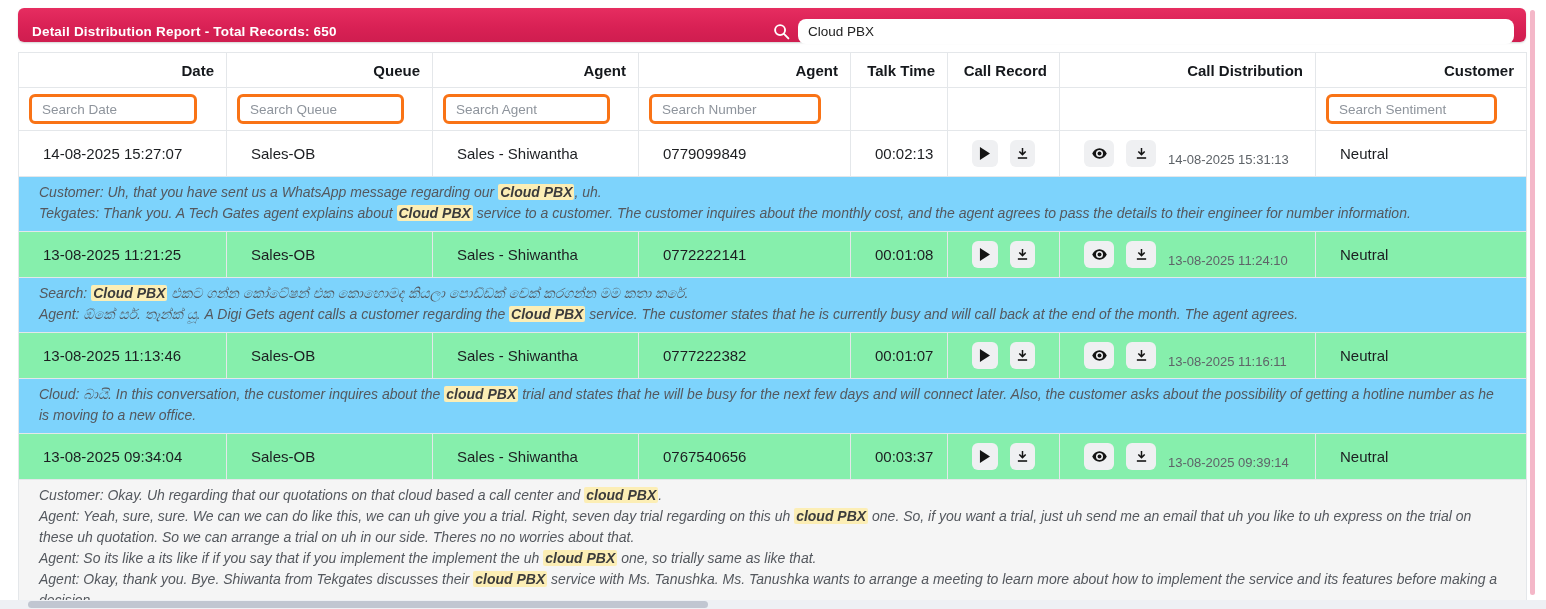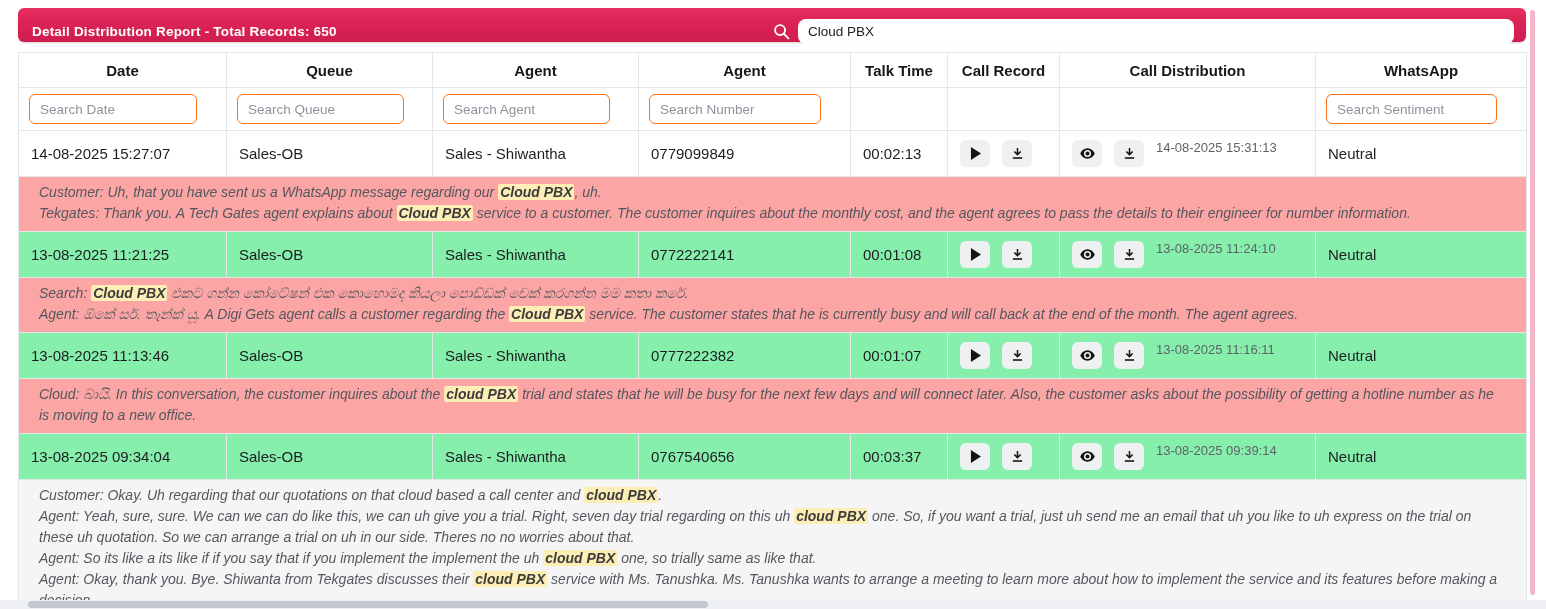--- a/index.html
+++ b/index.html
@@ -25,44 +25,44 @@
   .global-search {
     width:716px; height:25px; border:none; border-radius:8px;
     padding:0 10px; font-size:13.5px; color:#222; outline:none;
     font-family:"Liberation Sans", sans-serif;
   }
 
   
   table { border-collapse:collapse; table-layout:fixed; width:1508px; margin-top:10px; background:#fff; }
   th, td { border:1px solid #e4e7ea; }
   thead th {
-    text-align:center; font-size:15px; font-weight:bold; color:#15181c;
+    text-align:right; font-size:15px; font-weight:bold; color:#15181c;
     padding:8px 12px; background:#fff; height:35px;
   }
   tr.filter-row td { padding:6px 10px; background:#fff; height:42px; }
   .filter-input {
-    width:90%; max-width:186px; height:30px; border:1px solid #f97316; border-radius:6px;
+    width:90%; max-width:186px; height:30px; border:3px solid #f97316; border-radius:6px;
     padding:0 10px; font-size:13.5px; color:#333; outline:none;
     font-family:"Liberation Sans", sans-serif; background:#fff;
   }
   .filter-input::placeholder, .global-search::placeholder { color:#8e949c; }
 
-  tr.data-row td { padding:9px 12px; font-size:15px; color:#1c1e21; background:#fff; height:37px; white-space:nowrap; overflow:hidden; }
+  tr.data-row td { padding:9px 24px; font-size:15px; color:#1c1e21; background:#fff; height:37px; white-space:nowrap; overflow:hidden; }
   tr.data-row.alt td { background:#86efac; }
 
-  .cell-flex { display:flex; align-items:flex-start; gap:12px; }
+  .cell-flex { display:flex; align-items:flex-end; gap:12px; }
   .ibtn {
     display:inline-flex; align-items:center; justify-content:center;
     width:30px; height:27px; border:none; border-radius:6px;
     background:#eff0f2; cursor:pointer; padding:0; color:#141414;
   }
   .ibtn svg { display:block; }
   .ts { font-size:13px; color:#5e6368; white-space:nowrap; }
 
-  tr.transcript-row td { background:#fca5a5; padding:5px 20px 7px 20px; }
+  tr.transcript-row td { background:#7dd3fc; padding:5px 20px 7px 20px; }
   tr.transcript-row.light td { background:#f5f5f5; }
   .tline { font-style:italic; font-size:14px; line-height:21px; color:#54585e; }
   .hl { background:#fceeb5; color:#3c3c3c; font-weight:bold; padding:0 2px; border-radius:2px; }
 
   
   .hscrollbar { position:fixed; left:0; right:0; bottom:0; height:9px; background:#eef0f4; }
   .hscrollbar .thumb { position:absolute; left:28px; top:1px; width:680px; height:7px; background:#c1c6d1; border-radius:4px; }
   .vscrollbar { position:fixed; right:11px; top:10px; bottom:14px; width:5px; background:#f4b7c8; border-radius:3px; }
 </style>
 </head>
@@ -95,21 +95,21 @@
     </colgroup>
     <thead>
       <tr id="col-row">
           <th>Date</th>
           <th>Queue</th>
           <th>Agent</th>
           <th>Agent</th>
           <th>Talk Time</th>
           <th>Call Record</th>
           <th>Call Distribution</th>
-          <th>WhatsApp</th>
+          <th>Customer</th>
         </tr>
       <tr id="filter-row" class="filter-row">
           <td><input type="text" class="filter-input" placeholder="Search Date" style=""></td>
           <td><input type="text" class="filter-input" placeholder="Search Queue" style=""></td>
           <td><input type="text" class="filter-input" placeholder="Search Agent" style=""></td>
           <td><input type="text" class="filter-input" placeholder="Search Number" style=""></td>
           <td></td>
           <td></td>
           <td></td>
           <td><input type="text" class="filter-input" placeholder="Search Sentiment" style=""></td>

